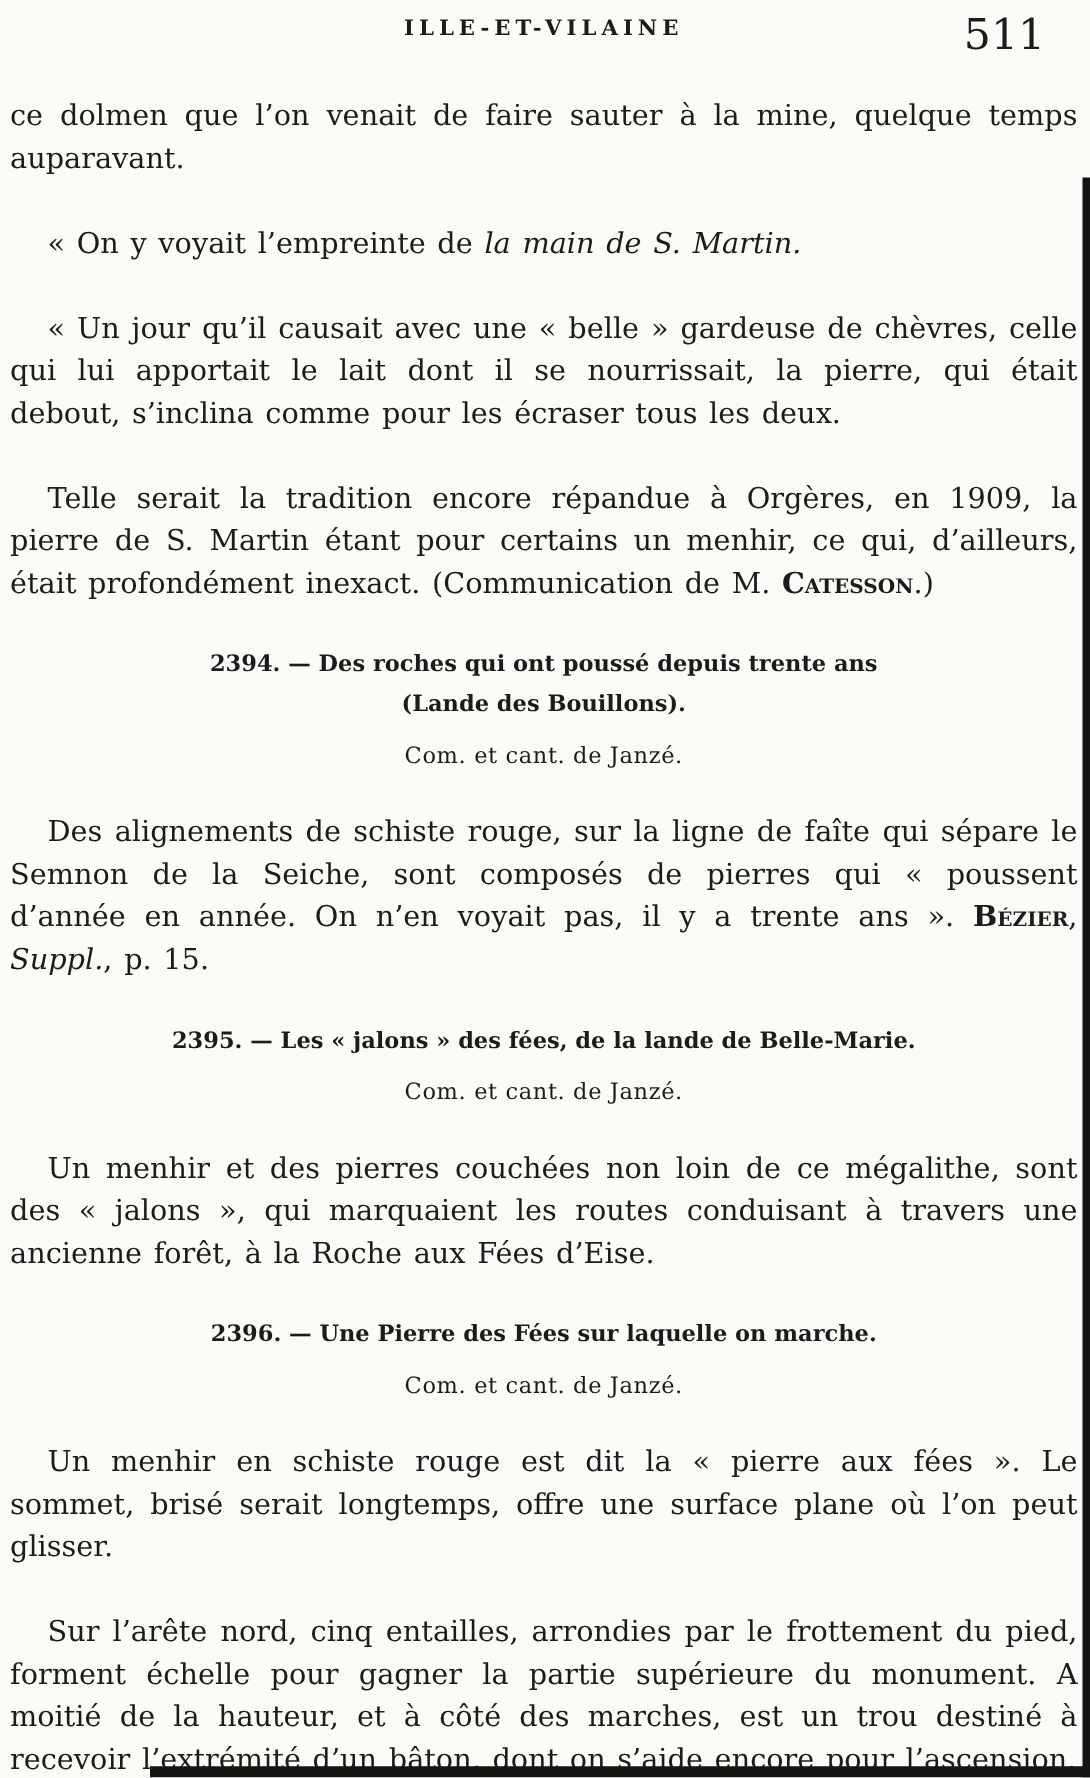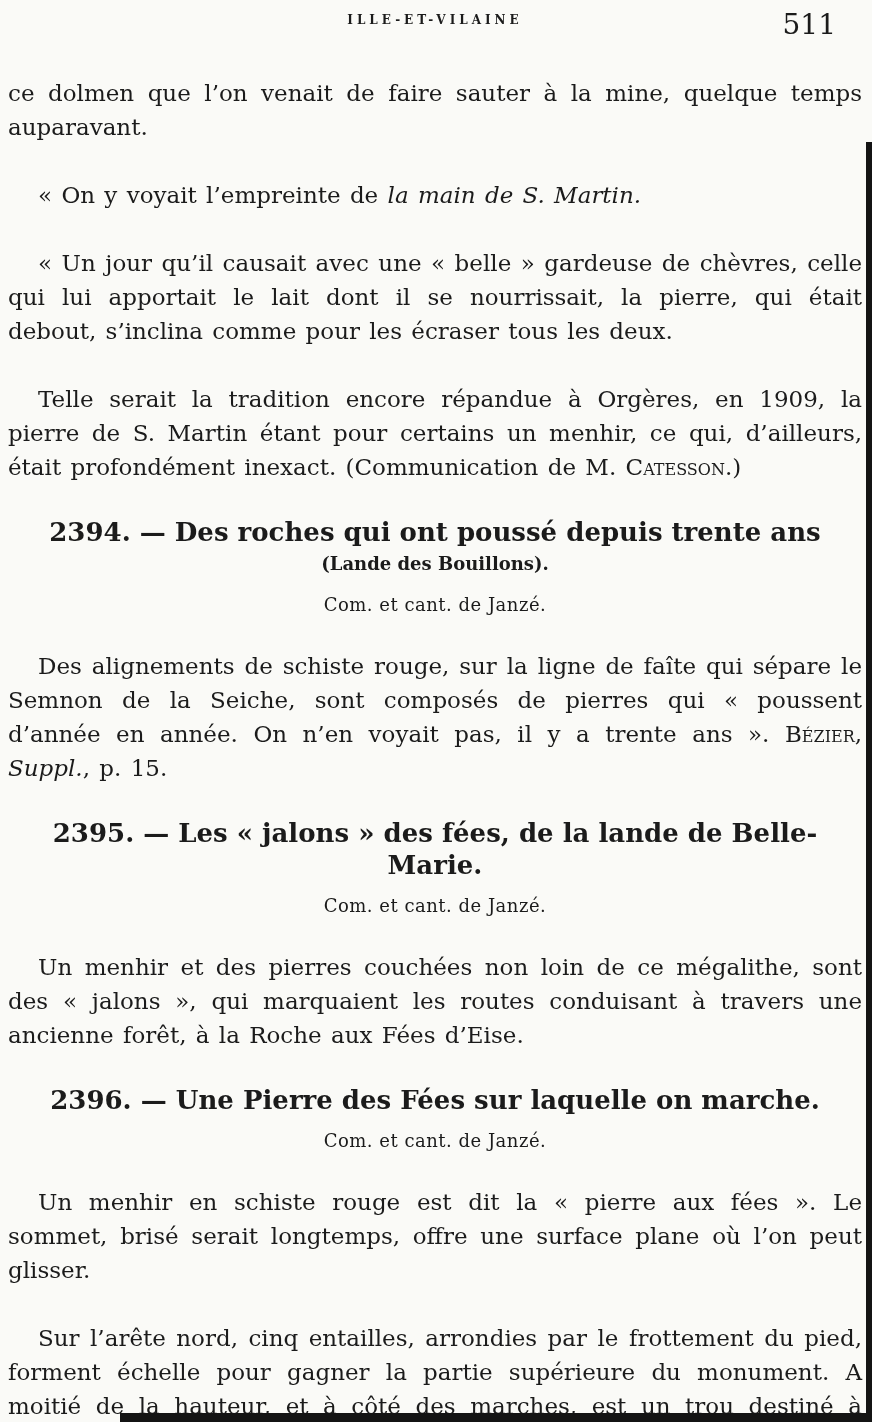--- a/index.html
+++ b/index.html
@@ -13,42 +13,42 @@
   .page {
     position: relative;
     width: 872px; height: 1422px;
     padding: 10px 10px 0 8px;
     overflow: hidden;
   }
   .header { position: relative; height: 32px; margin-bottom: 16px; }
   .running-title {
     position: absolute; left: 0; right: 0; top: 3px;
     text-align: center;
-    font-size: 12px; font-weight: bold;
+    font-size: 17px; font-weight: bold;
     letter-spacing: 4px;
   }
   .page-number {
     position: absolute; right: 26px; top: -2px;
-    font-size: 28px;
+    font-size: 34px;
   }
   .body-p {
     font-size: 23px;
     line-height: 34px;
     text-align: justify;
     text-indent: 30px;
     word-spacing: 2px;
     margin-top: 34px;
   }
   .no-indent { text-indent: 0; }
   .it { font-style: italic; }
-  .sc { font-variant: small-caps; }
+  .sc { font-variant: small-caps; font-weight: bold; }
   .sec-title {
     font-weight: bold;
     text-align: center;
-    font-size: 26px;
+    font-size: 18px;
     line-height: 32px;
     margin-top: 32px;
   }
   .sec-title-2 {
     font-weight: bold;
     text-align: center;
     font-size: 18px;
     line-height: 32px;
   }
   .locality {

